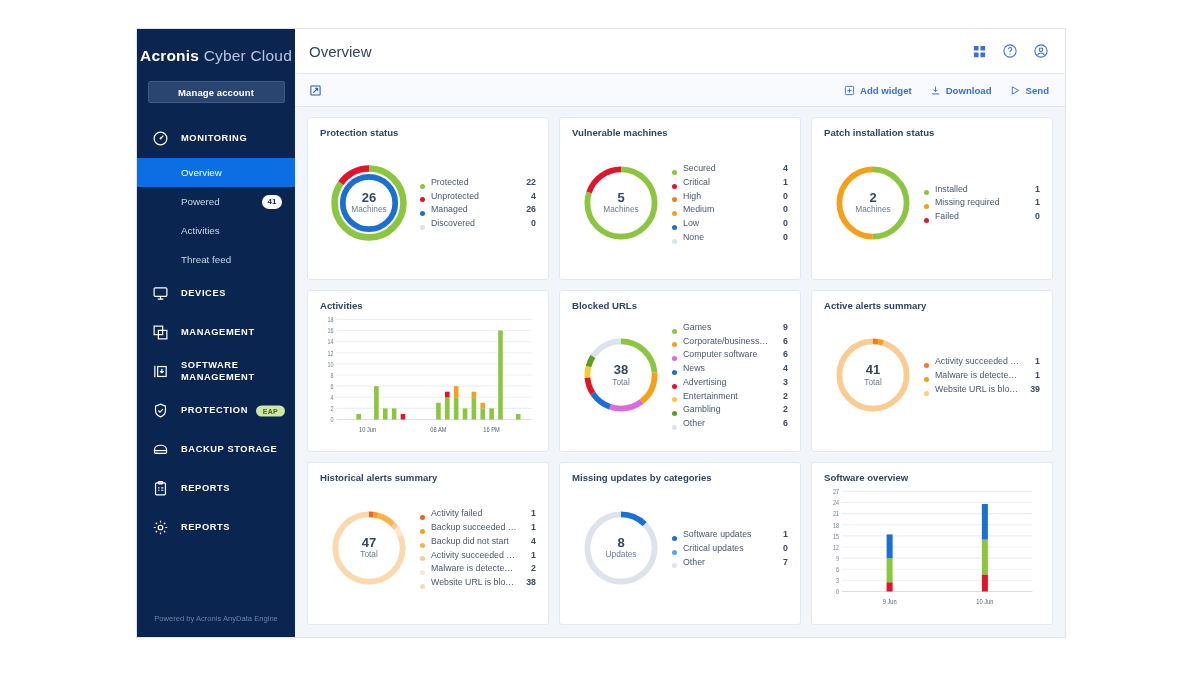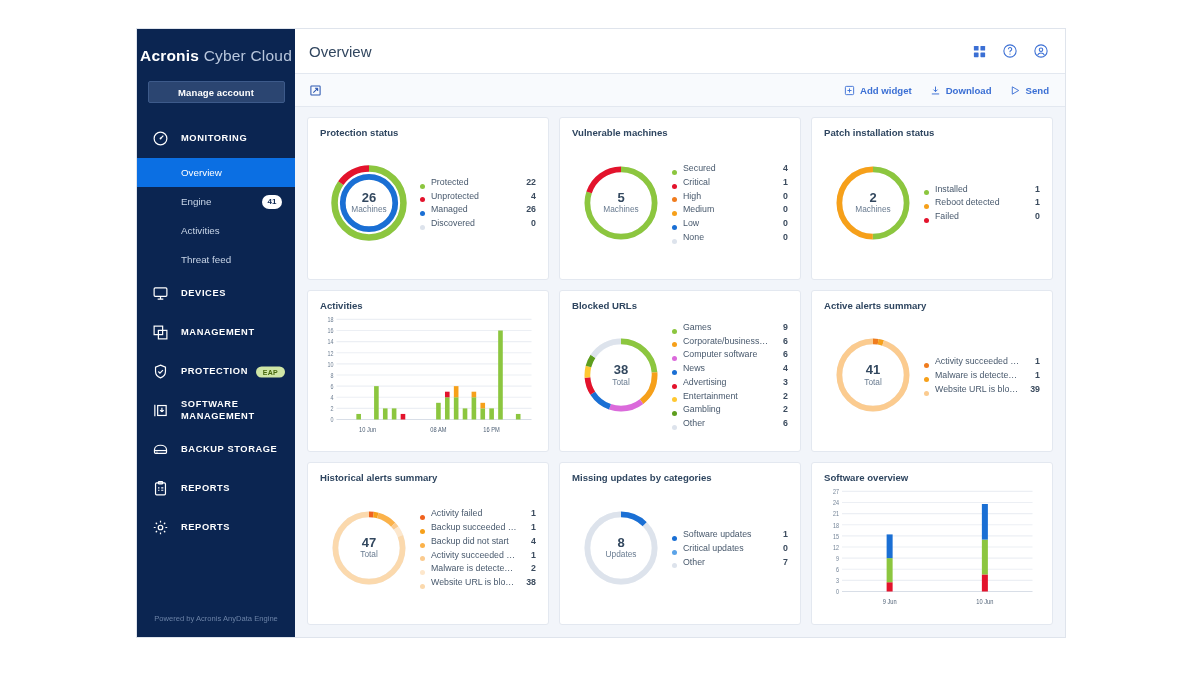--- a/index.html
+++ b/index.html
@@ -239,21 +239,21 @@
           </svg>
         </span>
         <span class="glabel">MONITORING</span>
       </div>
 
       <div class="nav-sub active">
         <span>Overview</span>
       </div>
 
       <div class="nav-sub">
-        <span>Engine</span>
+        <span>Powered</span>
         <span class="badge-count">41</span>
       </div>
 
       <div class="nav-sub">
         <span>Activities</span>
       </div>
 
       <div class="nav-sub">
         <span>Threat feed</span>
       </div>
@@ -271,41 +271,41 @@
       <div class="nav-group">
         <span class="gicon">
           <svg width="17" height="17" viewBox="0 0 24 24" fill="none" stroke="#ffffff" stroke-width="1.7">
             <rect x="3" y="3" width="12" height="12"></rect>
               <rect x="9" y="9" width="12" height="12"></rect>
           </svg>
         </span>
         <span class="glabel">MANAGEMENT</span>
       </div>
 
-
-      <div class="nav-group">
-        <span class="gicon">
-          <svg width="17" height="17" viewBox="0 0 24 24" fill="none" stroke="#ffffff" stroke-width="1.7">
-            <path d="M12 3l7 3v6c0 4.5-3 7.5-7 9-4-1.5-7-4.5-7-9V6z"></path>
-              <path d="M9 12l2.2 2.2L15.5 10"></path>
-          </svg>
-        </span>
-        <span class="glabel">PROTECTION</span>
-        <span class="badge-eap">EAP</span>
-      </div>
 
       <div class="nav-group">
         <span class="gicon">
           <svg width="17" height="17" viewBox="0 0 24 24" fill="none" stroke="#ffffff" stroke-width="1.7">
             <path d="M4 4v16"></path>
               <rect x="8" y="5" width="12" height="14"></rect>
               <path d="M14 8v6m0 0l-2.5-2.5M14 14l2.5-2.5"></path>
           </svg>
         </span>
         <span class="glabel">SOFTWARE MANAGEMENT</span>
+      </div>
+
+      <div class="nav-group">
+        <span class="gicon">
+          <svg width="17" height="17" viewBox="0 0 24 24" fill="none" stroke="#ffffff" stroke-width="1.7">
+            <path d="M12 3l7 3v6c0 4.5-3 7.5-7 9-4-1.5-7-4.5-7-9V6z"></path>
+              <path d="M9 12l2.2 2.2L15.5 10"></path>
+          </svg>
+        </span>
+        <span class="glabel">PROTECTION</span>
+        <span class="badge-eap">EAP</span>
       </div>
 
       <div class="nav-group">
         <span class="gicon">
           <svg width="17" height="17" viewBox="0 0 24 24" fill="none" stroke="#ffffff" stroke-width="1.7">
             <path d="M3.5 12.5c0-4 3.8-6.5 8.5-6.5s8.5 2.5 8.5 6.5v3.5a1.5 1.5 0 0 1-1.5 1.5H5a1.5 1.5 0 0 1-1.5-1.5z"></path>
             <path d="M3.5 13.5h17"></path>
               <circle cx="7" cy="15.6" r=".9" fill="#fff" stroke="none"></circle>
           </svg>
         </span>
@@ -511,21 +511,21 @@
             </div>
           </div>
           <div class="legend">
               <div class="legend-row">
                 <span class="legend-dot" style="background: rgb(140, 198, 63);"></span>
                 <span class="legend-name">Installed</span>
                 <span class="legend-val">1</span>
               </div>
               <div class="legend-row">
                 <span class="legend-dot" style="background: rgb(246, 160, 26);"></span>
-                <span class="legend-name">Reboot detected</span>
+                <span class="legend-name">Missing required</span>
                 <span class="legend-val">1</span>
               </div>
               <div class="legend-row">
                 <span class="legend-dot" style="background: rgb(227, 19, 44);"></span>
                 <span class="legend-name">Failed</span>
                 <span class="legend-val">0</span>
               </div>
             </div>
         </div>
       </div>

